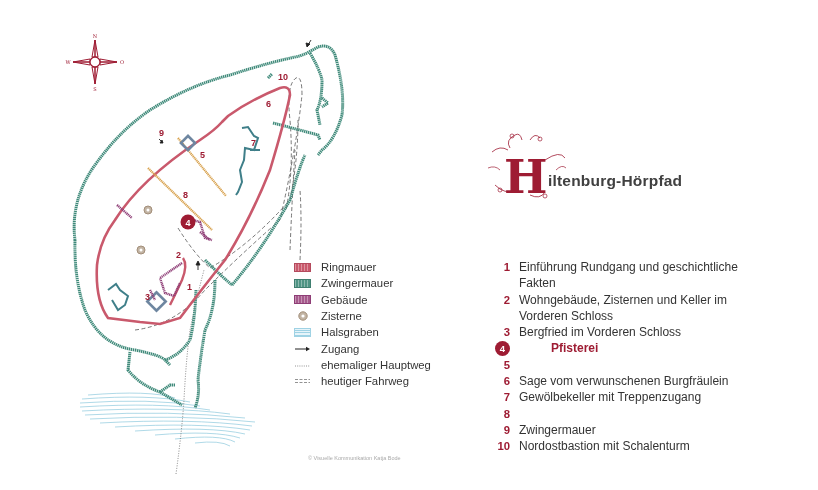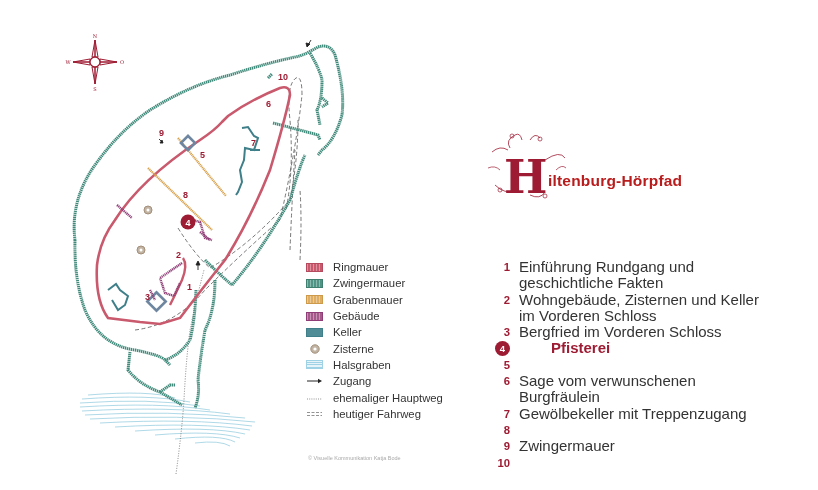--- a/index.html
+++ b/index.html
@@ -1,30 +1,30 @@
 <!DOCTYPE html>
 <html><head>
   <meta charset="utf-8">
   <style>
     html, body { margin: 0; padding: 0; background: #ffffff; }
     body { width: 818px; height: 490px; position: relative; overflow: hidden; font-family: "Liberation Sans", "DejaVu Sans", sans-serif; }
     #map-svg { position: absolute; left: 0; top: 0; width: 818px; height: 490px; }
-    .legend { position: absolute; left: 306px; top: 259px; width: 190px; }
+    .legend { position: absolute; left: 294px; top: 259px; width: 190px; }
     .legend-row { display: flex; align-items: center; height: 16.3px; }
     .swatch { width: 17px; height: 9px; margin-right: 10px; box-sizing: border-box; flex: none; }
     .swatch-hatch { background-image: repeating-linear-gradient(90deg, rgba(255,255,255,0.35) 0 1px, transparent 1px 3px); }
     .legend-label { font-size: 11.3px; color: #333333; white-space: nowrap; }
     .sym { width: 17px; margin-right: 10px; flex: none; display: flex; align-items: center; justify-content: center; height: 10px; }
     .stations { position: absolute; left: 492px; top: 259px; width: 300px; }
     .st-row { display: flex; align-items: flex-start; min-height: 16.3px; line-height: 16.3px; }
     .st-num { width: 18px; text-align: right; margin-right: 9px; font-size: 11.3px; font-weight: bold; color: #9e1c33; flex: none; }
     .st-num.circle { width: 15px; height: 15px; border-radius: 50%; background: #9e1c33; color: #fff; font-size: 9.5px; line-height: 15px; text-align: center; margin-left: 3px; margin-right: 9px; margin-top: 0.5px; }
-    .st-text { font-size: 15px; color: #333333; width: 240px; }
+    .st-text { font-size: 12px; color: #333333; width: 240px; }
     .st-text.highlight { color: #9e1c33; font-weight: bold; margin-left: 32px; }
-    .title-text { position: absolute; left: 548px; top: 172px; font-size: 15.5px; font-weight: bold; color: #b91c1c; letter-spacing: 0.2px; white-space: nowrap; }
+    .title-text { position: absolute; left: 548px; top: 172px; font-size: 15.5px; font-weight: bold; color: #404040; letter-spacing: 0.2px; white-space: nowrap; }
     .copyright { position: absolute; left: 308px; top: 455px; font-size: 5.5px; color: #aaaaaa; white-space: nowrap; }
     .map-label { font-family: "Liberation Sans", sans-serif; font-weight: bold; fill: #9e1c33; font-size: 9px; }
   </style>
 </head>
 <body>
 
 <svg id="map-svg" viewBox="0 0 818 490" xmlns="http://www.w3.org/2000/svg">
   <defs>
     <pattern id="hatch-green" width="3" height="3" patternUnits="userSpaceOnUse">
       <rect width="3" height="3" fill="#3f8a7a"></rect>
@@ -163,30 +163,22 @@
 <div class="legend">
   <div class="legend-row">
     <span class="swatch swatch-hatch" style="background-color:#c9596c;border:1px solid #b44a5d"></span>
     <span class="legend-label">Ringmauer</span>
   </div>
   <div class="legend-row">
     <span class="swatch swatch-hatch" style="background-color:#4f9484;border:1px solid #3f7f70"></span>
     <span class="legend-label">Zwingermauer</span>
   </div>
   <div class="legend-row">
-    <span class="swatch swatch-hatch" style="background-color:#dfae62;border:1px solid #cc9a4a"></span>
-    <span class="legend-label">Grabenmauer</span>
-  </div>
-  <div class="legend-row">
     <span class="swatch swatch-hatch" style="background-color:#a65a8c;border:1px solid #8e3d76"></span>
     <span class="legend-label">Gebäude</span>
-  </div>
-  <div class="legend-row">
-    <span class="swatch" style="background-color:#4f8c95;border:1px solid #3f7f89"></span>
-    <span class="legend-label">Keller</span>
   </div>
   <div class="legend-row">
     <span class="sym">
       <svg width="10" height="10" viewBox="0 0 10 10">
           <circle cx="5" cy="5" r="4.2" fill="#c2b4a4" stroke="#a38f7a" stroke-width="1"></circle>
           <circle cx="5" cy="5" r="1.6" fill="#fff"></circle>
         </svg>
     </span>
     <span class="legend-label">Zisterne</span>
   </div>
@@ -251,16 +243,17 @@
   </div>
   <div class="st-row">
     <span class="st-num">8</span>
   </div>
   <div class="st-row">
     <span class="st-num">9</span>
     <span class="st-text">Zwingermauer</span>
   </div>
   <div class="st-row">
     <span class="st-num">10</span>
+    <span class="st-text">Nordostbastion mit Schalenturm</span>
   </div>
 </div>
 
 <div class="copyright">© Visuelle Kommunikation Katja Bode</div>
 
 </body></html>

